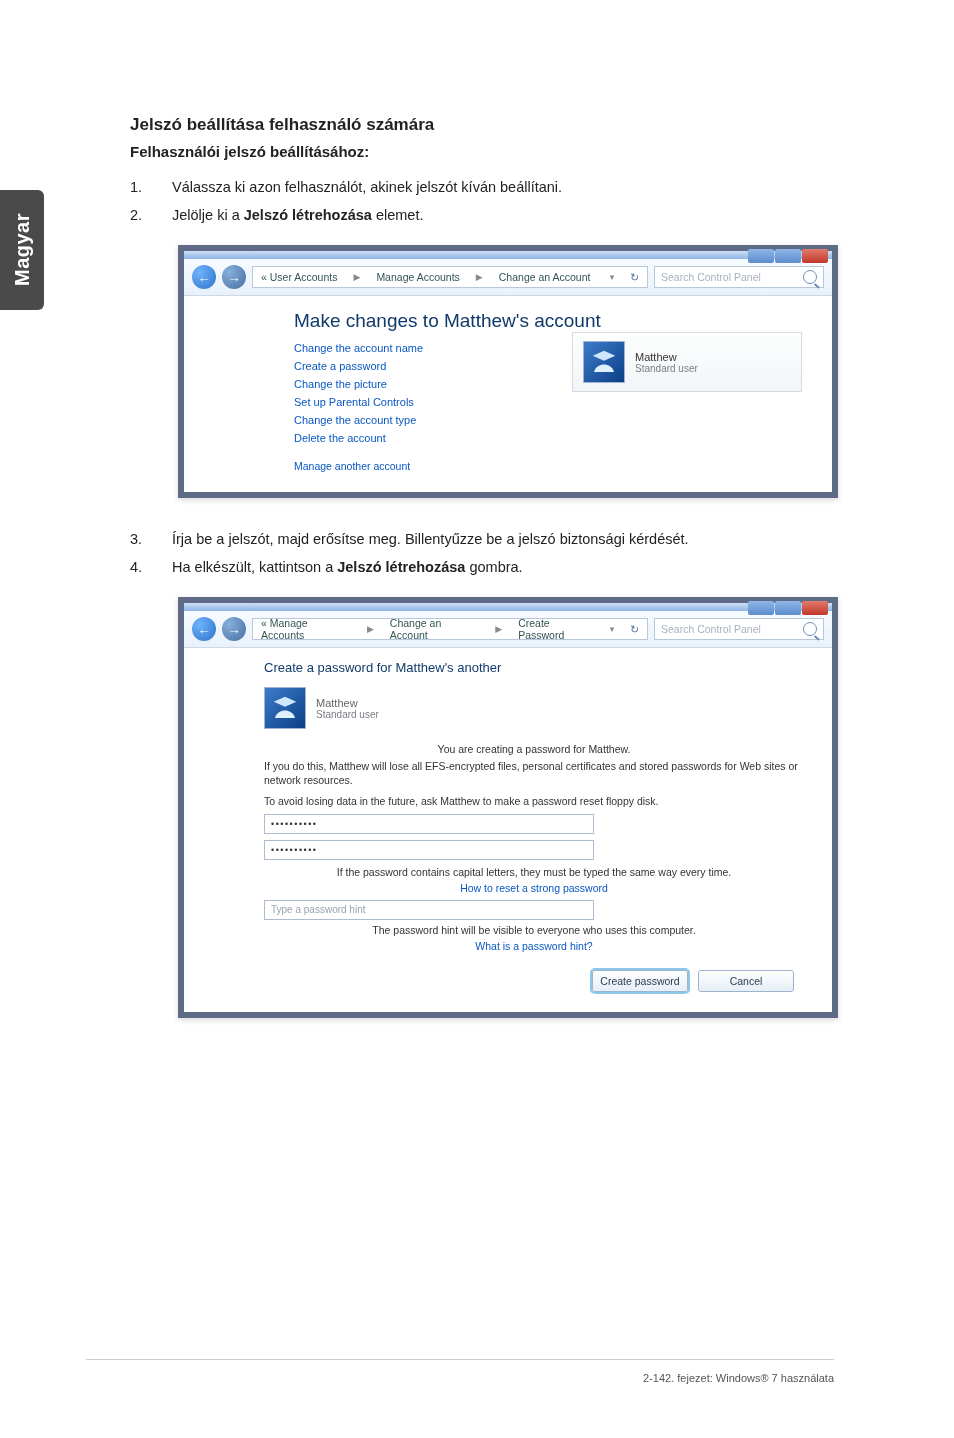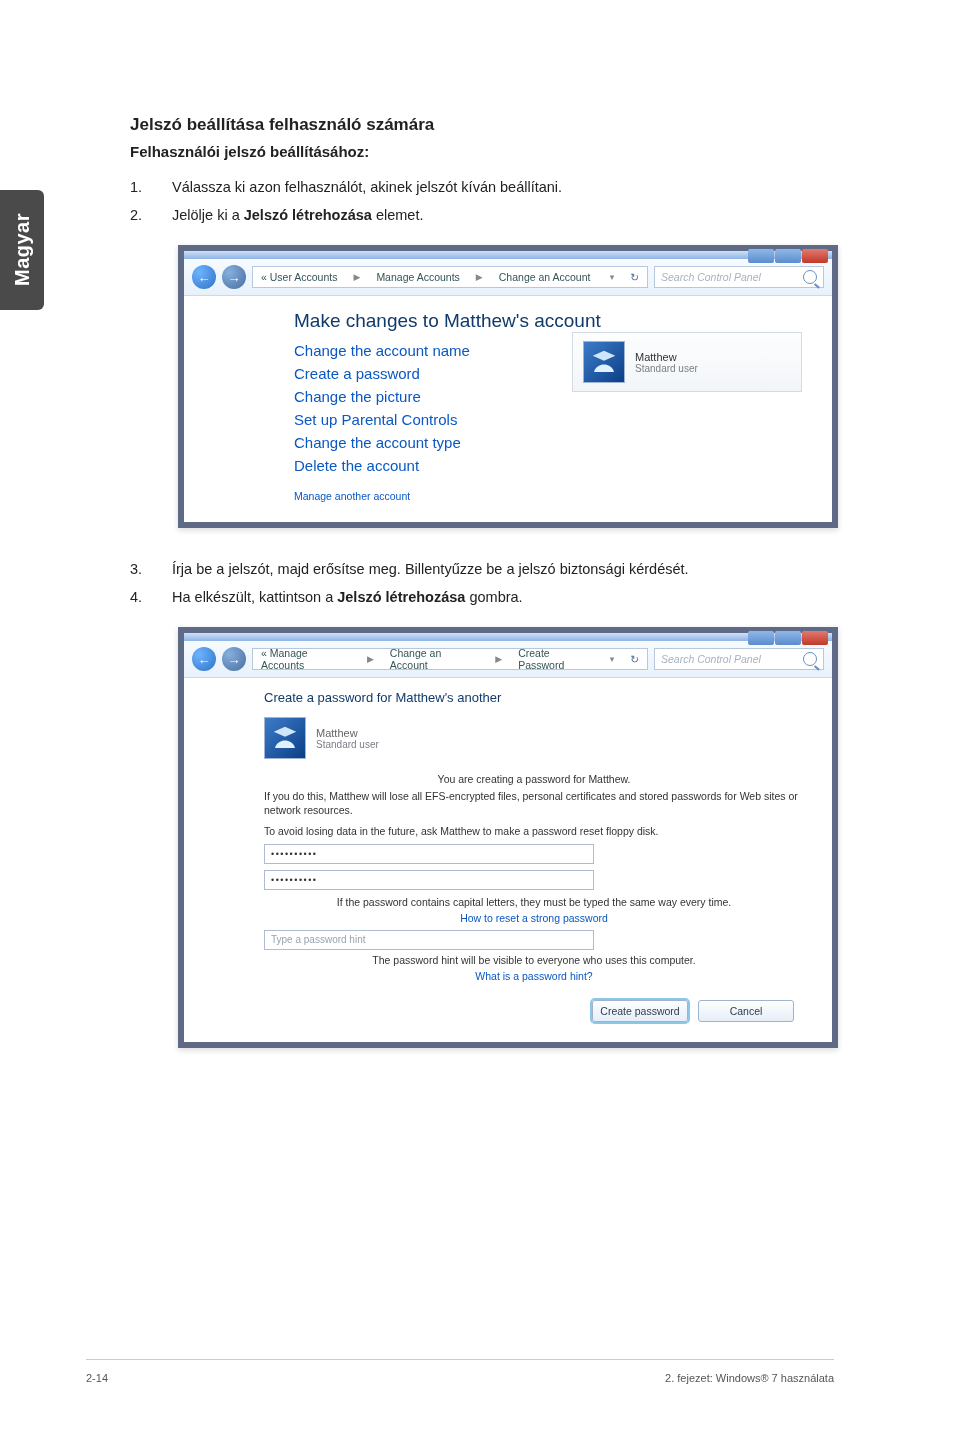--- a/index.html
+++ b/index.html
@@ -19,48 +19,48 @@
   .titlebar { height: 14px; background: linear-gradient(#cfe1f6,#8eb3e5); position: relative; border: 6px solid #5e6a86; border-bottom: 0; margin: 0 -6px; }
   .win-btns { position: absolute; right: 4px; top: -2px; display: flex; gap: 1px; }
   .win-btn { width: 26px; height: 14px; border-radius: 2px; display: inline-block; }
   .win-min { background: linear-gradient(#8fb8e8,#5c8ccc); }
   .win-max { background: linear-gradient(#8fb8e8,#5c8ccc); }
   .win-close { background: linear-gradient(#e27a6d,#c0392b); }
   .navrow { display: flex; align-items: center; gap: 6px; padding: 6px 8px; background: linear-gradient(#f7fbff,#e8f1fb); border-bottom: 1px solid #cfd9e6; }
   .nav-arrow { width: 24px; height: 24px; border-radius: 50%; background: radial-gradient(circle at 30% 30%, #6fb4ff, #2e72c6); display: flex; align-items: center; justify-content: center; color: #fff; font-size: 13px; }
   .crumb { flex: 1; height: 22px; border: 1px solid #b9c7da; background: #fff; display: flex; align-items: center; padding: 0 8px; font-size: 10.5px; color: #355; gap: 13px; }
   .dd { color:#888; font-size:9px; margin: 0 3px; }
-  .search { width: 170px; height: 22px; border: 1px solid #b9c7da; background: #fff; display: flex; align-items: center; padding: 0 6px; font-size: 10.5px; color: #a8b2bf; font-style: italic; justify-content: space-between; text-align: right; }
+  .search { width: 170px; height: 22px; border: 1px solid #b9c7da; background: #fff; display: flex; align-items: center; padding: 0 6px; font-size: 10.5px; color: #a8b2bf; justify-content: space-between; text-align: right; }
   .mag { width: 14px; height: 14px; border-radius: 50%; border: 1.5px solid #6a8fbc; position: relative; }
   .mag::after { content: ""; position: absolute; width: 6px; height: 1.5px; background: #6a8fbc; bottom: -3px; right: -4px; transform: rotate(40deg); }
   .pane { padding: 14px 28px 20px 110px; font-size: 11px; color: #2b2b2b; min-height: 150px; position: relative; }
   .pane h4 { font-size: 19px; color: #103a6a; font-weight: 400; margin-bottom: 10px; }
   .link-list { display: flex; flex-direction: column; gap: 6px; margin-bottom: 10px; }
-  .link-list span { color: #0a58c2; font-size: 15px; }
+  .link-list span { color: #0a58c2; font-size: 11px; }
   .acct-box { position: absolute; right: 30px; top: 36px; width: 230px; border: 1px solid #d5dbe4; background: linear-gradient(#fdfefe,#f2f5f8); padding: 8px 10px; display: flex; gap: 10px; align-items: center; }
   .avatar { width: 42px; height: 42px; background: linear-gradient(135deg,#3d7cc9,#0b3f86); border: 1px solid #9fb5d2; display:flex; align-items:center; justify-content:center; }
   .avatar svg { width: 30px; height: 30px; }
   .acct-text .an { font-size: 11px; color: #333; }
   .acct-text .at { font-size: 10px; color: #7a7f86; }
   .another { color: #0a58c2; font-size: 10.5px; margin-top: 6px; display: inline-block; }
   
   .pane2 { padding: 12px 28px 20px 80px; font-size: 10.5px; color: #2b2b2b; }
   .pane2 h4 { font-size: 13px; color: #103a6a; font-weight: 400; margin-bottom: 12px; }
   .user-block { display: flex; gap: 10px; align-items: center; margin-bottom: 14px; }
   .note { font-size: 10.5px; color: #333; margin-bottom: 4px; text-align: center; }
   .warn { font-size: 10.5px; color: #333; line-height: 1.35; margin-bottom: 6px; }
   .textlink { color: #0a58c2; }
   .pwd-box { width: 330px; height: 20px; border: 1px solid #aebbd0; background: #fff; padding: 0 6px; display: flex; align-items: center; font-size: 10px; color: #9aa3af; margin: 6px 0; }
   .hint-box { width: 330px; height: 20px; border: 1px solid #aebbd0; background: #fff; padding: 0 6px; display: flex; align-items: center; font-size: 10px; color: #9aa3af; margin: 6px 0 4px 0; }
   .dots { letter-spacing: 1.5px; color: #333; font-size: 9px; }
   .btnrow { display: flex; justify-content: flex-end; gap: 10px; margin-top: 18px; padding-right: 10px; }
   .wbtn { min-width: 96px; height: 22px; border: 1px solid #9fb3cd; background: linear-gradient(#fdfefe,#e7eef7); font-size: 10.5px; color: #2c3e50; display: flex; align-items: center; justify-content: center; border-radius: 3px; }
   .wbtn.active { box-shadow: 0 0 0 2px #8cc6e9; }
   .footer { position: absolute; bottom: 78px; left: 86px; right: 120px; border-top: 1px solid #ccc; height: 1px; }
-  .footer-row { position: absolute; bottom: 54px; left: 86px; right: 120px; display: flex; justify-content: space-between; font-size: 11px; color: #555; }
+  .footer-row { position: absolute; bottom: 54px; left: 86px; right: 120px; display: flex; justify-content: flex-end; font-size: 11px; color: #555; }
 </style>
 </head>
 <body>
 
 <div class="page">
   <div class="side-tab">
     <span>Magyar</span>
   </div>
 
   <div class="content">

